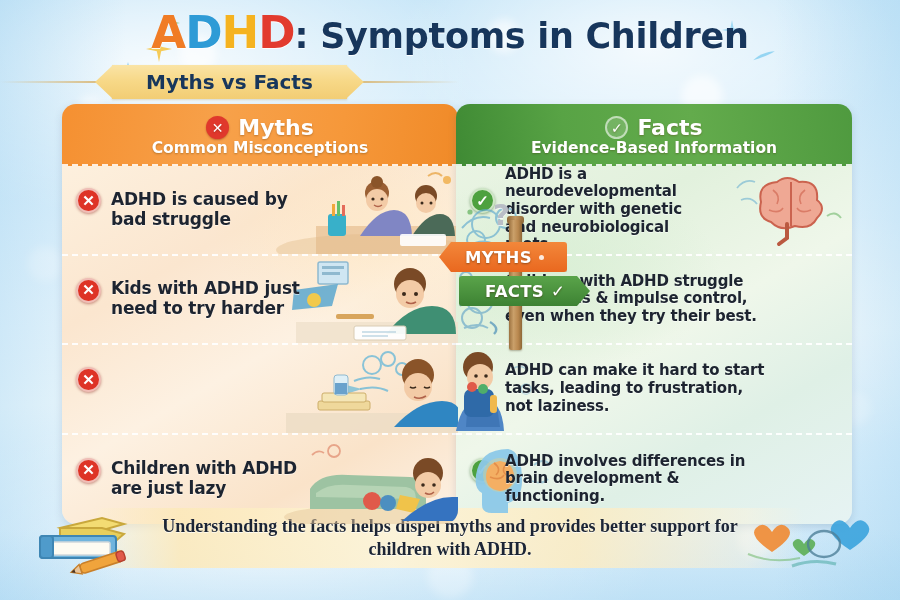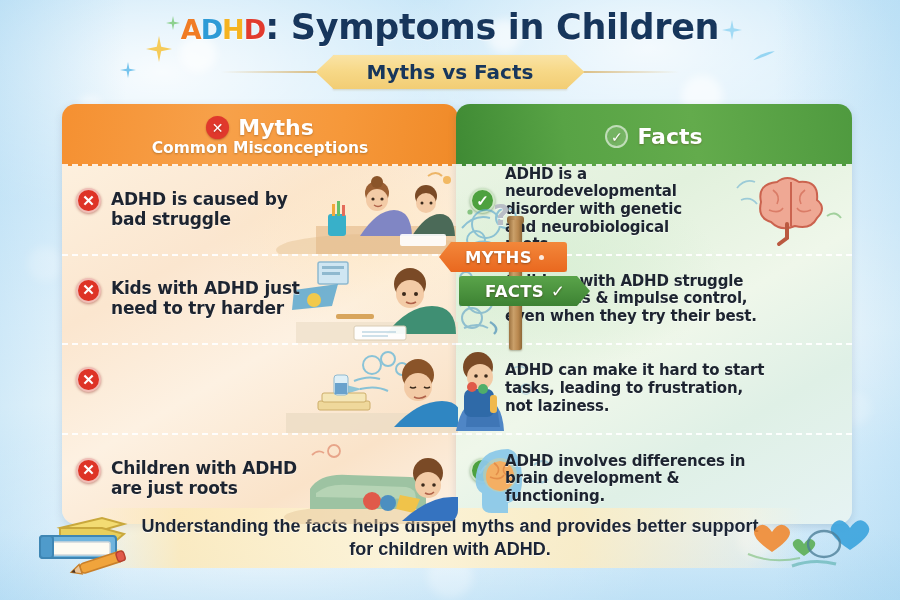--- a/index.html
+++ b/index.html
@@ -58,24 +58,24 @@
   .title {
     font-size: 35px; font-weight: 700; letter-spacing:-.3px;
     font-family: "DejaVu Sans", sans-serif;
     color:#17365c; line-height:1;
     text-shadow: 0 1px 0 rgba(255,255,255,.9);
   }
   .title .a1 { color:#F07C25; }
   .title .d1 { color:#2E9BD6; }
   .title .h1l{ color:#F5B320; }
   .title .d2 { color:#E23B2E; }
-  .title .acro { font-size:27px; letter-spacing:-1px; }
+  .title .acro { font-size:45px; letter-spacing:-1px; }
   .title .rest { font-weight:700; }
 
-  .ribbon-wrap { margin-top:10px; display:flex; justify-content:center; align-items:center; }
+  .ribbon-wrap { margin-top:10px; display:flex; justify-content:flex-start; align-items:center; }
   .ribbon-line { width:112px; height:2px; background:linear-gradient(90deg,rgba(228,190,120,0),rgba(214,170,88,.85)); }
   .ribbon-line.r { background:linear-gradient(270deg,rgba(228,190,120,0),rgba(214,170,88,.85)); }
   .ribbon {
     position:relative; padding:5px 34px;
     background:linear-gradient(180deg,#fae4a6 0%,#f7d887 48%,#f2cd74 100%);
     color:#17365c; font-size:20px; font-weight:700;
     font-family:"DejaVu Sans", sans-serif;
     box-shadow:0 1px 2px rgba(150,110,40,.25);
   }
   .ribbon::before, .ribbon::after {
@@ -206,21 +206,21 @@
     border-radius:8px;
     background:linear-gradient(90deg,
       rgba(253,240,212,.35) 0%,
       rgba(252,233,186,.88) 12%,
       rgba(253,243,214,.92) 42%,
       rgba(251,236,196,.9) 68%,
       rgba(253,243,219,.45) 92%,
       rgba(253,243,219,0) 100%);
   }
   .footer p {
-    font-family:Liberation Sans, sans-serif;
+    font-family:Liberation Serif, serif;
     font-size:18px; font-weight:700; color:#1c2535; line-height:1.28;
     text-shadow:0 1px 0 rgba(255,255,255,.7);
     max-width:640px;
   }
 
   .deco { position:absolute; pointer-events:none; }
 </style>
 </head>
 <body>
 
@@ -358,21 +358,21 @@
               <circle cx="142" cy="42" r="14" fill="#f3cba6"></circle>
               <path d="M118 82 q24 -26 48 -26 q22 0 20 26 z" fill="#2f86c2"></path>
               <path d="M134 42 q3 2 6 0 M148 42 q3 2 6 0" stroke="#3b2a1c" stroke-width="1.6" fill="none"></path>
               <path d="M138 52 q6 3 12 -1" stroke="#b0624a" stroke-width="1.6" fill="none"></path>
             </svg>
           </div>
         </div>
 
         <div class="row">
           <span class="ico x">✕</span>
-          <span class="txt">Children with ADHD are just roots</span>
+          <span class="txt">Children with ADHD are just lazy</span>
           <div class="art">
             <svg width="182" height="90" viewBox="0 0 182 90">
               <ellipse cx="100" cy="82" rx="92" ry="12" fill="#e5c79c" opacity=".5"></ellipse>
               <path d="M34 54 q10 -16 38 -14 l62 2 q16 1 16 18 l0 14 l-116 0 z" fill="#9dc3a2"></path>
               <path d="M40 58 q12 -10 34 -8 l56 2 q10 1 10 12 l-100 -2 z" fill="#b6d4b5"></path>
               <circle cx="96" cy="66" r="9" fill="#e05a4a"></circle>
               <circle cx="112" cy="68" r="8" fill="#4c8fc0"></circle>
               <path d="M124 60 l20 4 l-6 14 l-18 -4 z" fill="#f0c34a"></path>
               <circle cx="152" cy="38" r="15" fill="#7a4a26"></circle>
               <circle cx="152" cy="50" r="13" fill="#f3cba6"></circle>
@@ -390,20 +390,21 @@
 
       </div>
     </div>
 
     <div class="col facts">
       <div class="col-head">
         <div class="h-main">
           <span class="badge v">✓</span>
           <span>Facts</span>
         </div>
+        <div class="h-sub">Evidence-Based Information</div>
       </div>
       <div class="col-body">
 
         <div class="row f1">
           <span class="ico v">✓</span>
           <span class="txt">ADHD is a neurodevelopmental disorder with genetic and neurobiological roots.</span>
           <div class="art">
             <svg width="95" height="90" viewBox="0 0 95 90">
               <g fill="none" stroke="#5fa9cf" stroke-width="2" opacity=".65">
                 <circle cx="30" cy="58" r="14"></circle>

